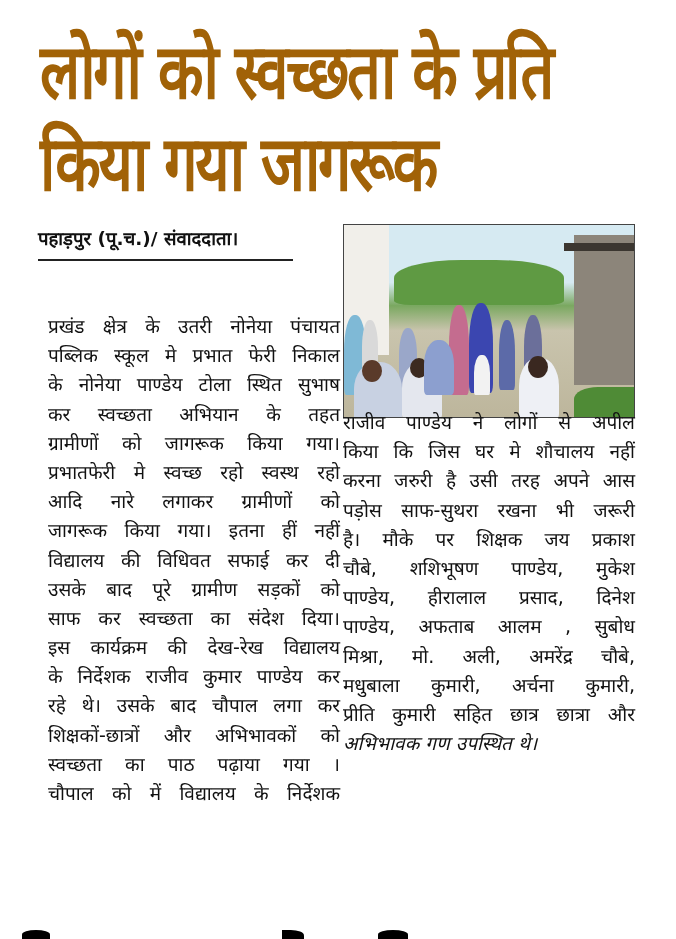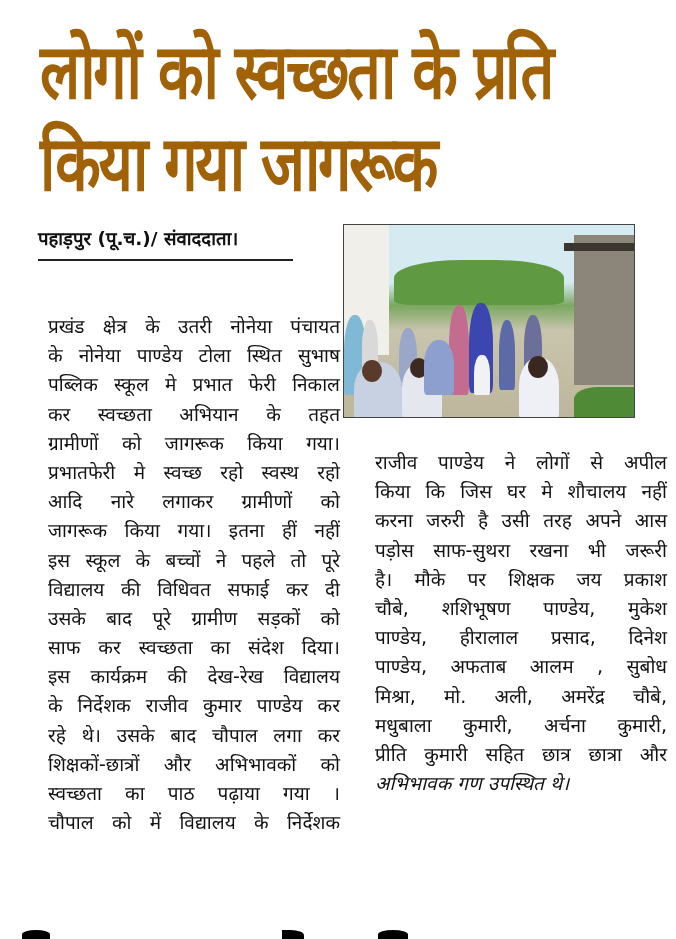--- a/index.html
+++ b/index.html
@@ -3,21 +3,21 @@
 <meta charset="utf-8">
 <style>
   html, body { margin: 0; padding: 0; background: #ffffff; }
   body { width: 676px; height: 939px; position: relative; overflow: hidden; font-family: "DejaVu Sans", sans-serif; color: #111; }
   .headline { position: absolute; left: 16px; top: 26px; width: 650px; font-family: "DejaVu Sans", sans-serif; font-weight: bold; color: #a16207; margin-left: 24px; }
   .headline .line { display: block; font-size: 76px; line-height: 92px; letter-spacing: -3px; transform: scaleX(0.78); transform-origin: left center; white-space: nowrap; }
   .dateline { position: absolute; left: 38px; top: 225px; font-size: 18.5px; font-weight: bold; color: #111; white-space: nowrap; }
   .dateline-rule { position: absolute; left: 38px; top: 259px; width: 255px; height: 2px; background: #222; }
   .col { position: absolute; font-size: 19px; line-height: 29.2px; color: #111; }
   .col-left { left: 20px; top: 312px; width: 292px; margin-left: 28px; }
-  .col-right { left: 343px; top: 448px; width: 292px; margin-left: 32px; }
+  .col-right { left: 343px; top: 408px; width: 292px; }
   .col .ln { display: block; white-space: nowrap; text-align: justify; text-align-last: justify; height: 29.2px; overflow: visible; }
   .col .ln.last { text-align-last: left; font-style: italic; }
   .photo { position: absolute; left: 343px; top: 224px; width: 292px; height: 194px; border: 1.5px solid #444; box-sizing: border-box; overflow: hidden; background: linear-gradient(180deg, #d6eaf2 0%, #d6eaf2 30%, #7aa860 42%, #c9c4ad 55%, #bdb69c 100%); }
   .photo .bld-left { position: absolute; left: 0; top: 0; width: 45px; height: 130px; background: #f1efea; }
   .photo .bld-right { position: absolute; right: 0; top: 10px; width: 60px; height: 150px; background: #8c857a; }
   .photo .roof { position: absolute; right: 0; top: 18px; width: 70px; height: 8px; background: #3b3630; }
   .photo .tree { position: absolute; left: 50px; top: 35px; width: 170px; height: 45px; border-radius: 40% 40% 10% 10%; background: #5f9a43; }
   .photo .crowd { position: absolute; left: 0; top: 75px; width: 230px; height: 119px; }
   .photo .p { position: absolute; border-radius: 45% 45% 10% 10%; }
   .photo .grass { position: absolute; right: 0; bottom: 0; width: 60px; height: 30px; background: #4f8b36; border-radius: 40% 0 0 0; }
@@ -54,28 +54,27 @@
     <div class="p" style="left:66px;top:58px;width:18px;height:20px;background:#3c2a20;border-radius:50%;"></div>
     <div class="p" style="left:80px;top:40px;width:30px;height:55px;background:#8c9fcf;"></div>
     <div class="p" style="left:175px;top:58px;width:40px;height:62px;background:#eef0f5;"></div>
     <div class="p" style="left:184px;top:56px;width:20px;height:22px;background:#3a2820;border-radius:50%;"></div>
   </div>
   <div class="grass"></div>
 </div>
 
 <div class="col col-left">
   <span class="ln">प्रखंड क्षेत्र के उतरी नोनेया पंचायत</span>
+  <span class="ln">पब्लिक स्कूल मे प्रभात फेरी निकाल</span>
   <span class="ln">के नोनेया पाण्डेय टोला स्थित सुभाष</span>
-  <span class="ln">पब्लिक स्कूल मे प्रभात फेरी निकाल</span>
   <span class="ln">कर स्वच्छता अभियान के तहत</span>
   <span class="ln">ग्रामीणों को जागरूक किया गया।</span>
   <span class="ln">प्रभातफेरी मे स्वच्छ रहो स्वस्थ रहो</span>
   <span class="ln">आदि नारे लगाकर ग्रामीणों को</span>
   <span class="ln">जागरूक किया गया।   इतना हीं नहीं</span>
-  <span class="ln">इस स्कूल के बच्चों ने पहले तो पूरे</span>
   <span class="ln">विद्यालय की विधिवत सफाई कर दी</span>
   <span class="ln">उसके बाद पूरे ग्रामीण सड़कों को</span>
   <span class="ln">साफ कर स्वच्छता का संदेश दिया।</span>
   <span class="ln">इस कार्यक्रम की  देख-रेख विद्यालय</span>
   <span class="ln">के निर्देशक राजीव कुमार पाण्डेय कर</span>
   <span class="ln">रहे थे। उसके बाद चौपाल लगा कर</span>
   <span class="ln">शिक्षकों-छात्रों और अभिभावकों को</span>
   <span class="ln">स्वच्छता का पाठ पढ़ाया गया ।</span>
   <span class="ln">चौपाल को में विद्यालय के निर्देशक</span>
 </div>

